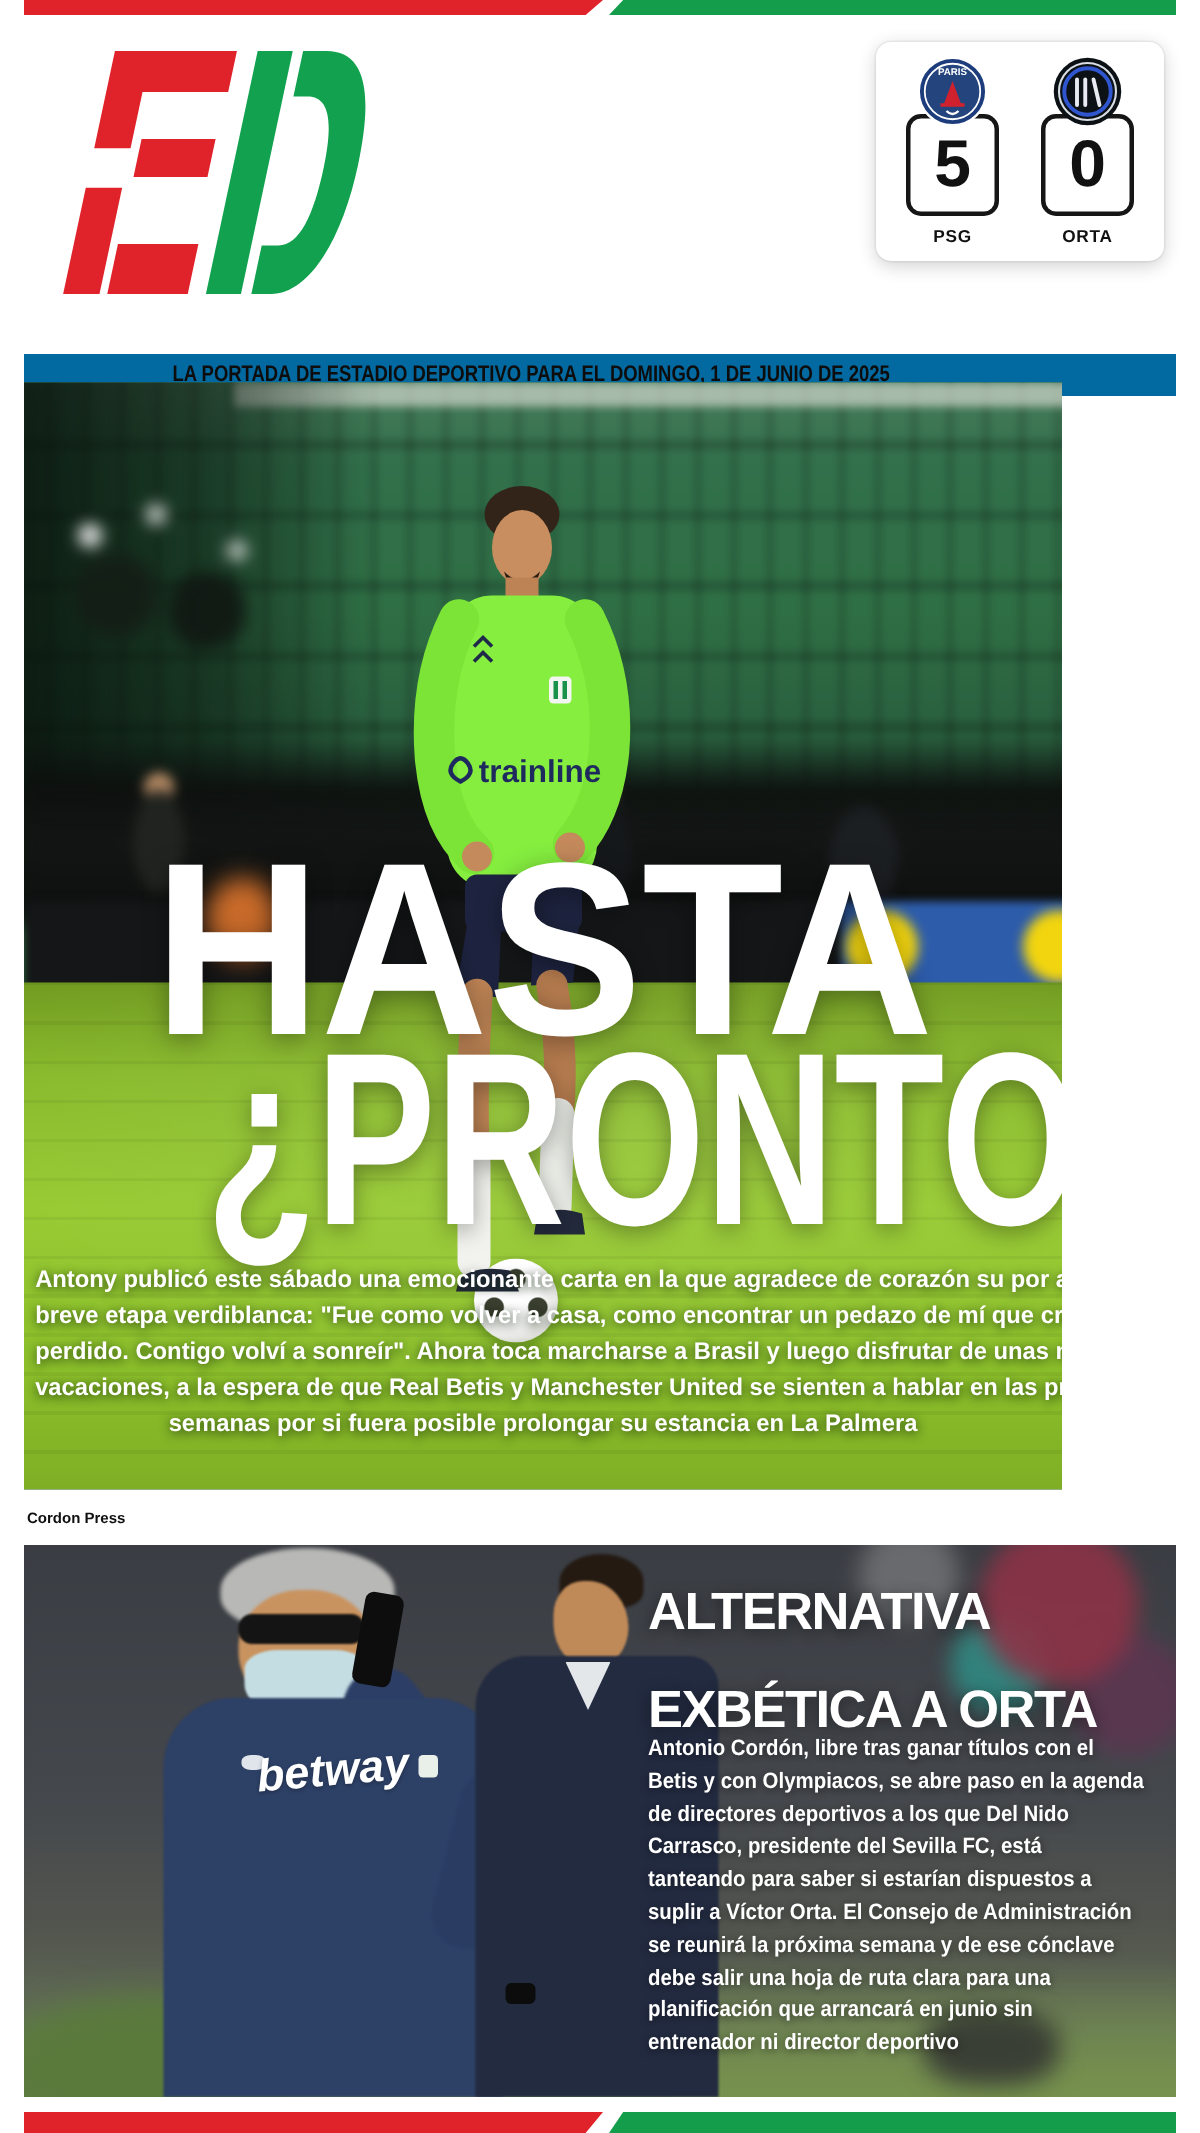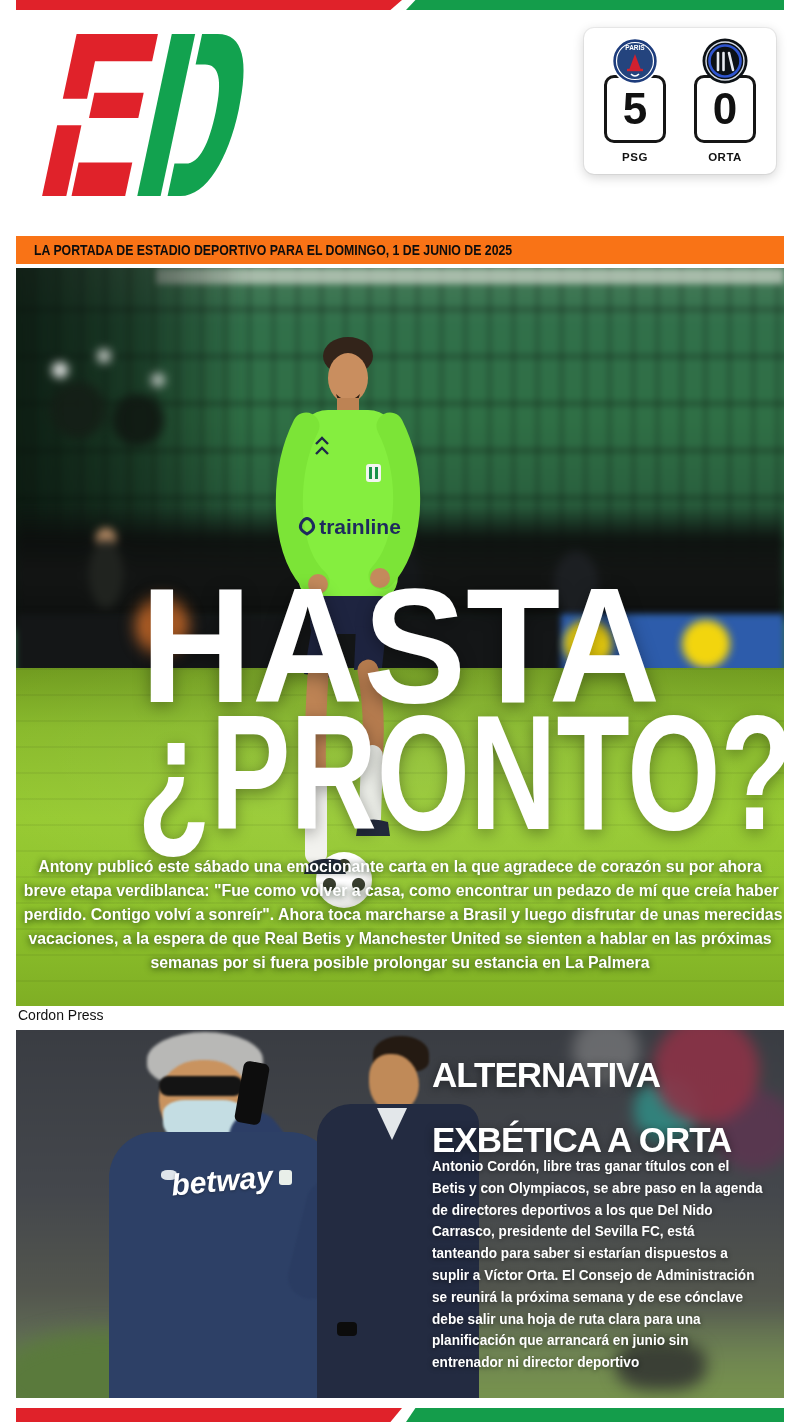--- a/index.html
+++ b/index.html
@@ -29,27 +29,27 @@
       box-shadow:0 3px 12px rgba(0,0,0,.18), 0 0 0 1px #f2f2f2;display:flex;justify-content:center;
       gap:26px;padding-top:10px;}
   .team{width:64px;text-align:center;}
   .crest{position:relative;z-index:2;margin-bottom:-13px;}
   .score-box{width:62px;height:68px;margin:0 auto;border:3px solid #161616;border-radius:10px;
       background:#fff;display:flex;align-items:center;justify-content:center;}
   .score{font-size:44px;font-weight:bold;color:#111;line-height:1;}
   .abbr{margin-top:8px;font-size:11.5px;font-weight:bold;letter-spacing:.5px;color:#111;}
 
   
-  .date-bar{left:16px;top:236px;width:768px;height:28px;background:#f97316;}
+  .date-bar{left:16px;top:236px;width:768px;height:28px;background:#0369a1;text-align:center;}
   .date-bar span{display:inline-block;padding-left:22px;line-height:28px;font-size:15px;
       font-weight:bold;color:#0d0d0d;transform:scaleX(0.82);transform-origin:left center;
       white-space:nowrap;}
 
   
-  .photo-main{left:16px;top:268px;width:768px;height:738px;overflow:hidden;background:#2f6a42;}
+  .photo-main{left:16px;top:255px;width:692px;height:738px;overflow:hidden;background:#2f6a42;}
   .pm-stands{left:-8px;top:-8px;width:784px;height:360px;
       background-image:
         repeating-linear-gradient(90deg, rgba(0,0,0,.30) 0 3px, transparent 3px 24px),
         repeating-linear-gradient(180deg, rgba(0,0,0,.25) 0 5px, transparent 5px 47px),
         linear-gradient(180deg,#4a7d5c 0%,#31704a 18%,#2f6f45 45%,#285c3c 72%,#1c3e2a 100%);
       filter:blur(3px);}
   .pm-walkway{left:140px;top:0;width:628px;height:16px;background:#c9d2c6;opacity:.75;filter:blur(3px);}
   .pm-crowd-left{left:-8px;top:-8px;width:240px;height:370px;
       background:
         radial-gradient(circle at 52px 110px, rgba(255,255,255,.85) 0 7px, transparent 9px),
@@ -85,21 +85,21 @@
       text-shadow:0 4px 18px rgba(0,0,0,.35);}
   .pm-hl .inner{display:inline-block;font-size:164px;}
   .pm-hl1{top:296px;}
   .pm-hl1 .inner{transform:scaleX(0.94);}
   .pm-hl2{top:423px;}
   .pm-hl2 .inner{transform:scaleX(0.73);}
   .pm-deck{left:4px;right:4px;top:587px;z-index:7;text-align:center;color:#fff;font-size:16px;
       font-weight:bold;line-height:24px;white-space:pre;text-shadow:0 1px 7px rgba(15,35,8,.85);
       transform:scaleX(0.99);transform-origin:center top;}
 
-  .credit{left:18px;top:1007px;font-size:14px;font-weight:normal;color:#101010;}
+  .credit{left:18px;top:1007px;font-size:10px;font-weight:bold;color:#101010;}
 
   
   .photo-two{left:16px;top:1030px;width:768px;height:368px;overflow:hidden;background:#3c3f45;}
   .p2-bg{left:-10px;top:-10px;width:788px;height:388px;
       background:
         radial-gradient(circle at 700px 50px, rgba(140,50,70,.9) 0 46px, transparent 60px),
         radial-gradient(circle at 660px 90px, rgba(47,141,133,.85) 0 26px, transparent 38px),
         radial-gradient(circle at 748px 110px, rgba(92,53,80,.85) 0 34px, transparent 46px),
         radial-gradient(circle at 600px 30px, rgba(150,150,150,.5) 0 26px, transparent 40px),
         linear-gradient(180deg,#393c42 0%,#44474c 45%,#53564e 70%,#647257 86%,#6f8557 100%);

